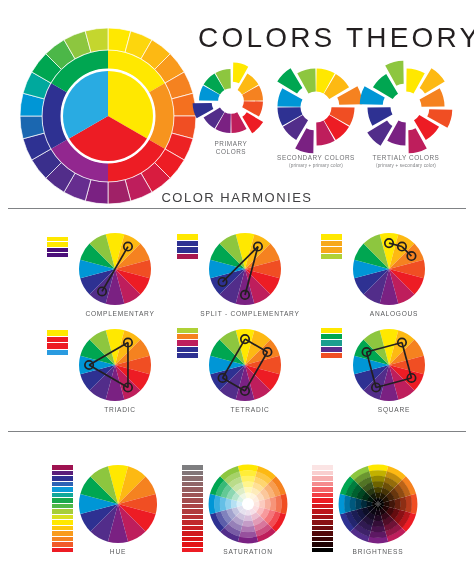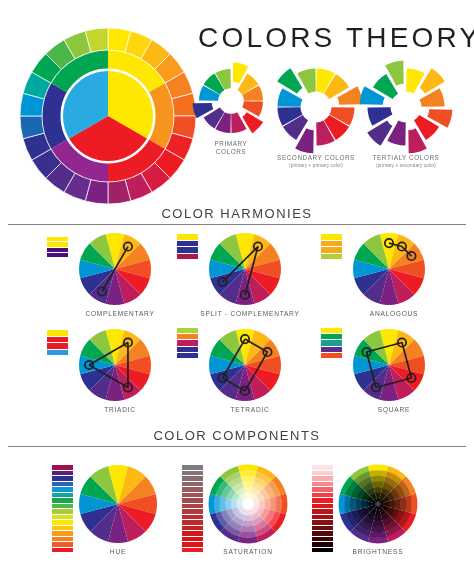--- a/index.html
+++ b/index.html
@@ -231,21 +231,21 @@
         </g>
         <g transform="translate(-2.06796417036914,-7.717747352049656)">
           <path d="M 28.25663443847866 13.324818524213178 A 38.54 38.54 0 0 1 46.394639990802396 8.4647545841568 L 46.756379508493644 31.491913430209443 A 15.510000000000002 15.510000000000002 0 0 0 39.456938249631655 33.44779282071994 Z" fill="#8DC63F" stroke="none"></path>
         </g>
       </svg>
     <div class="caption">TERTIALY COLORS</div>
     <div class="subcaption">(primary + secondary color)</div>
   </div>
 </div>
 
-<div class="section-head" style="top:206px;">
+<div class="section-head" style="top:190px;">
   <div class="title">COLOR HARMONIES</div>
   <div class="rule"></div>
 </div>
 
 <div class="harmony" style="left:78px; top:232px;">
   <div class="swatch-stack" style="left:-31px; top:5px; width:21px; height:21px;">
       <i style="background: rgb(255, 232, 0); flex: 1 1 auto; margin-bottom: 1px;"></i>
       <i style="background: rgb(255, 232, 0); flex: 1 1 auto; margin-bottom: 1px;"></i>
       <i style="background: rgb(75, 15, 122); flex: 1 1 auto; margin-bottom: 1px;"></i>
       <i style="background: rgb(75, 15, 122); flex: 1 1 auto; margin-bottom: 1px;"></i>
@@ -418,21 +418,20 @@
       <line x1="14.552621533907352" y1="24.04" x2="49.96" y2="14.552621533907352" stroke="#231f20" stroke-width="1.7"></line>
       <circle cx="49.96" cy="14.552621533907352" r="4.2" fill="none" stroke="#231f20" stroke-width="1.7"></circle>
       <circle cx="59.44737846609265" cy="49.959999999999994" r="4.2" fill="none" stroke="#231f20" stroke-width="1.7"></circle>
       <circle cx="24.040000000000006" cy="59.44737846609265" r="4.2" fill="none" stroke="#231f20" stroke-width="1.7"></circle>
       <circle cx="14.552621533907352" cy="24.04" r="4.2" fill="none" stroke="#231f20" stroke-width="1.7"></circle>
     </svg>
   <div class="label" style="top:78px;">SQUARE</div>
 </div>
 
 <div class="section-head" style="top:428px;">
-  <div class="title">COLOR COMPONENTS</div>
   <div class="rule"></div>
 </div>
 
 <div class="component" style="left:78px; top:464px;">
   <div class="grad-bar" style="left:-26px; top:1px; width:21px; height:88px;">
       <i style="background: rgb(158, 18, 80); flex: 1 1 auto; margin-bottom: 0.8px;"></i>
       <i style="background: rgb(91, 31, 122); flex: 1 1 auto; margin-bottom: 0.8px;"></i>
       <i style="background: rgb(46, 49, 146); flex: 1 1 auto; margin-bottom: 0.8px;"></i>
       <i style="background: rgb(45, 99, 181); flex: 1 1 auto; margin-bottom: 0.8px;"></i>
       <i style="background: rgb(12, 155, 216); flex: 1 1 auto; margin-bottom: 0.8px;"></i>

